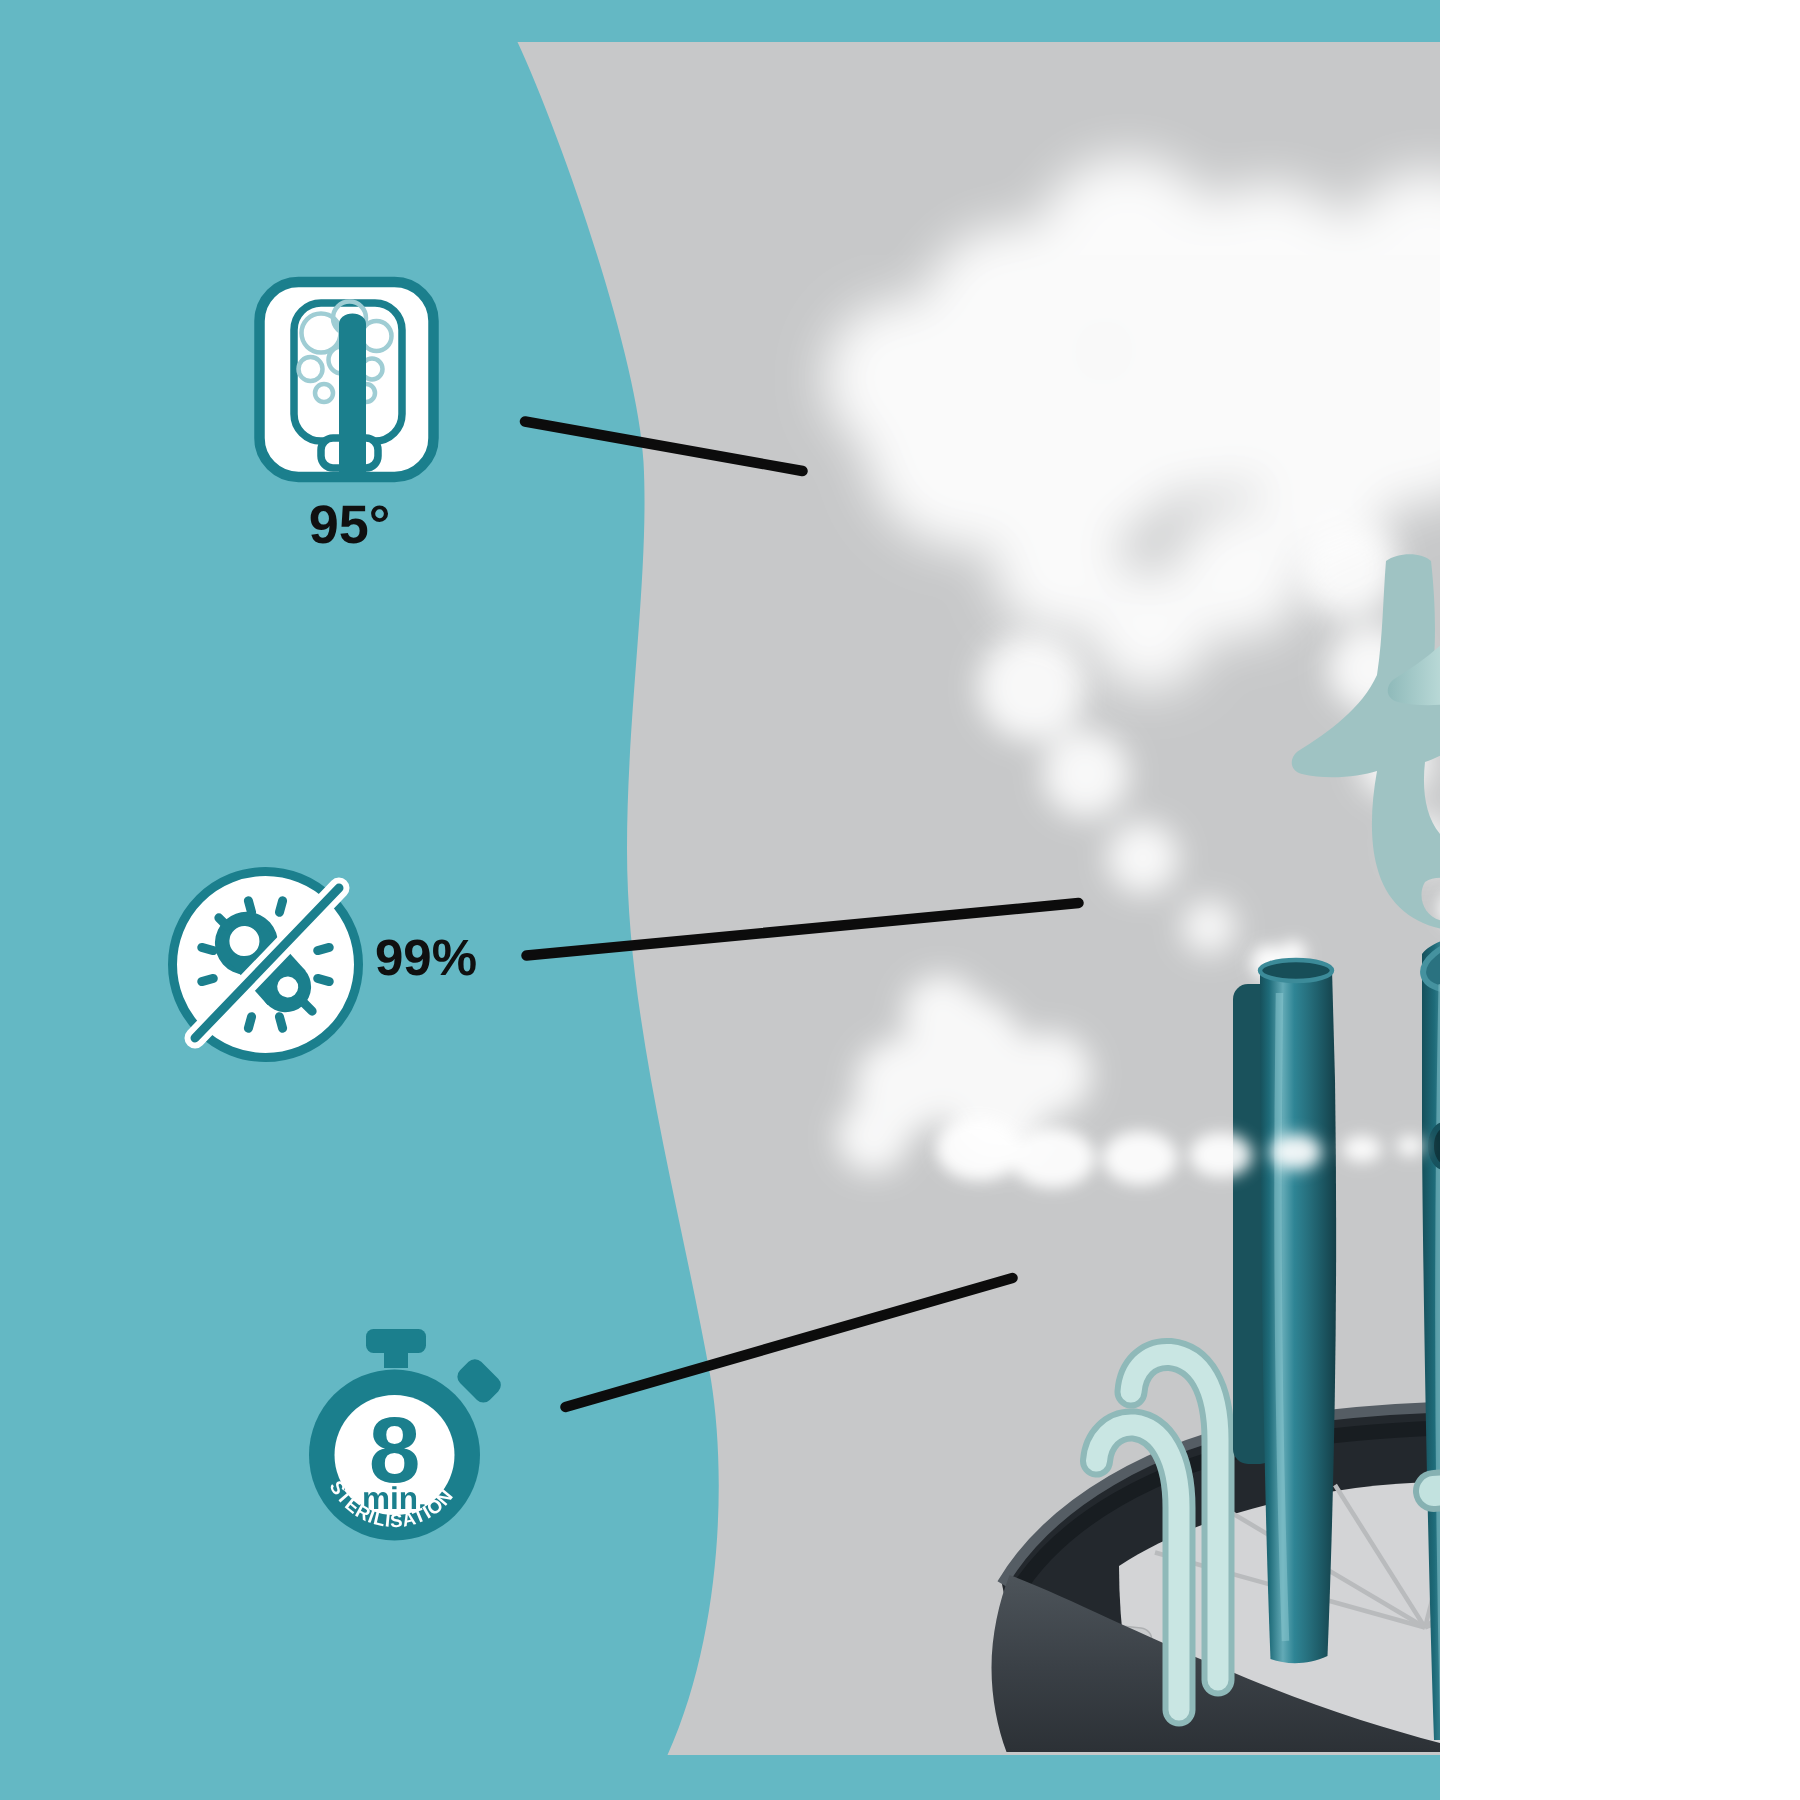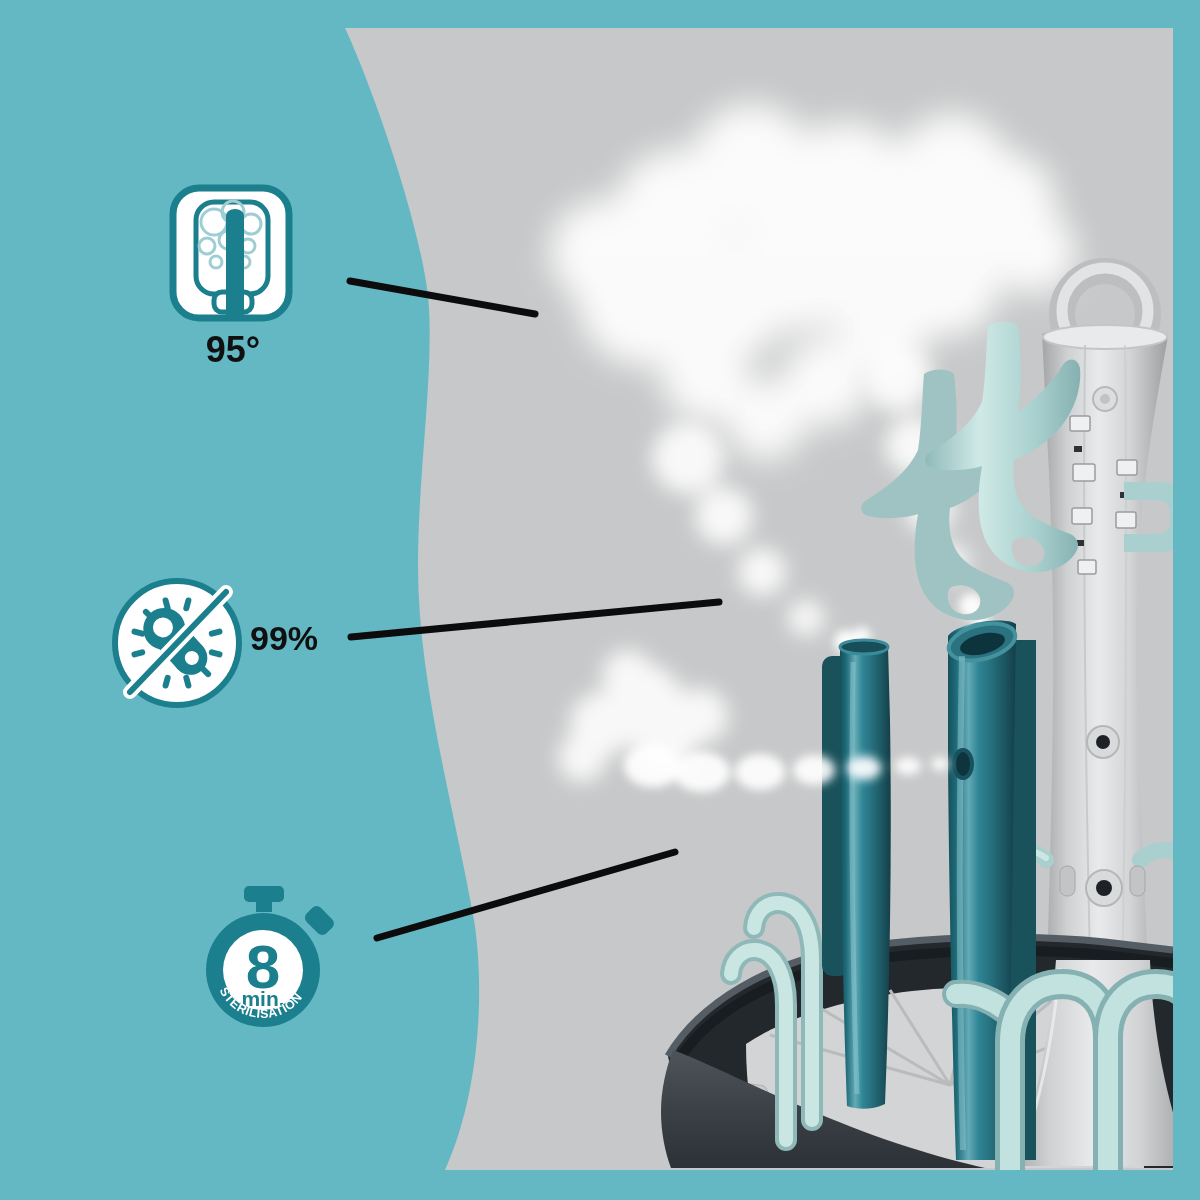--- a/index.html
+++ b/index.html
@@ -1,16 +1,16 @@
 <!DOCTYPE html>
 <html><head>
 <meta charset="utf-8">
 <style>
   html,body{margin:0;padding:0;}
-  .canvas{position:relative;width:1200px;height:1200px;overflow:hidden;background:#64b8c4;}
+  .canvas{position:relative;width:960px;height:1200px;overflow:hidden;background:#64b8c4;}
   svg{display:block;}
   text{font-family:"Liberation Sans","DejaVu Sans",sans-serif;}
   .label{font-weight:bold;fill:#101010;}
   .watch-num{font-weight:bold;fill:#1b7f8d;}
   .watch-cap{font-weight:bold;fill:#ffffff;letter-spacing:0.5px;}
 </style>
 </head>
 <body>
 
 <div class="canvas">

